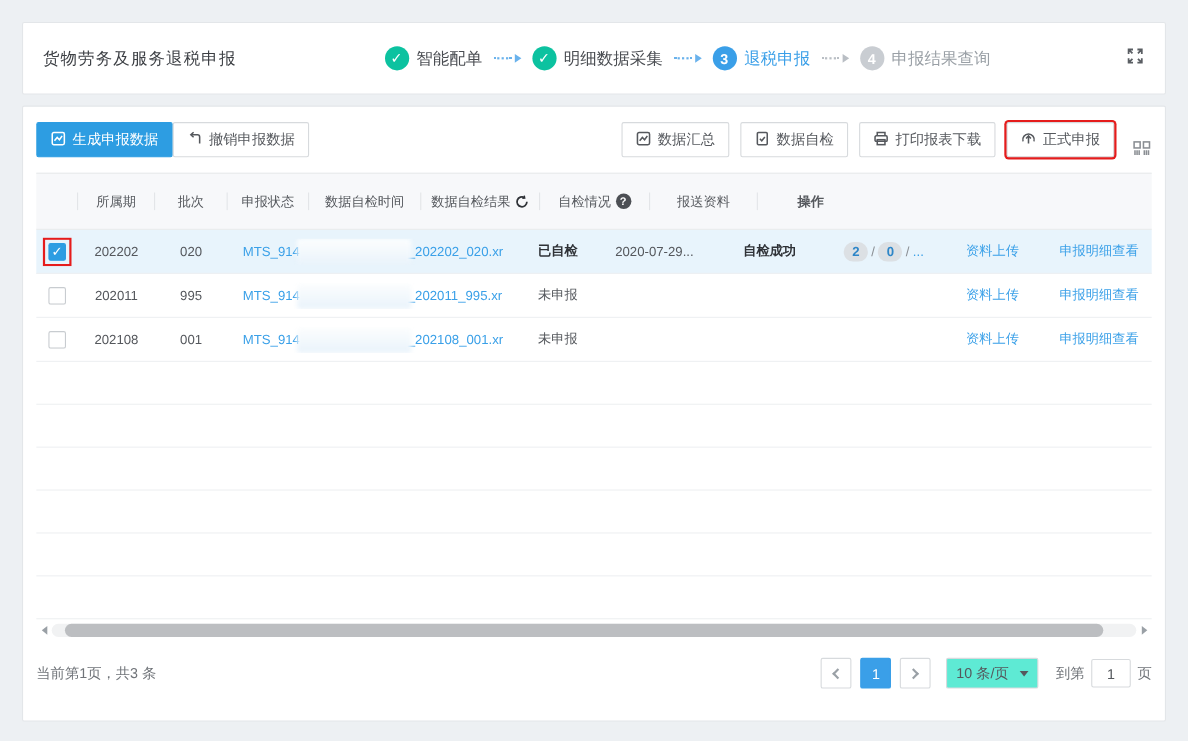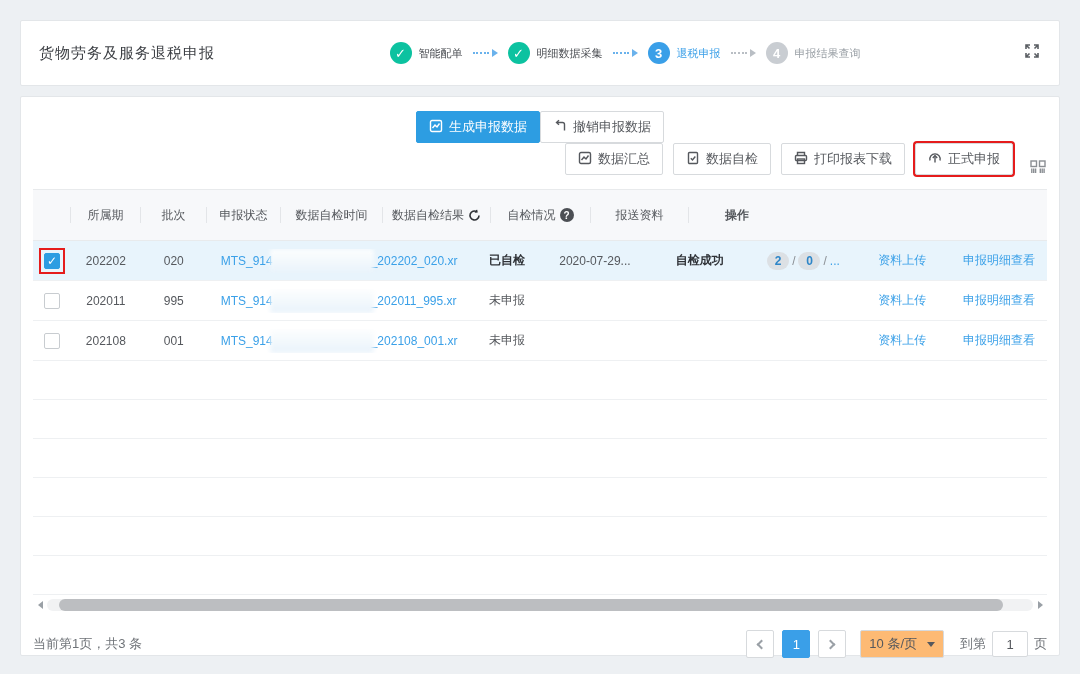--- a/index.html
+++ b/index.html
@@ -11,34 +11,34 @@
   .header-card { position:absolute; left:20px; top:20px; width:1040px; height:66px;
     display:flex; align-items:center; padding:0 18px; }
   .page-title { font-size:15px; color:#3c3f44; letter-spacing:1px; }
   .steps { flex:1; display:flex; align-items:center; justify-content:center; gap:8px; margin-left:30px; }
   .step { display:flex; align-items:center; gap:7px; }
   .step-circle { width:22px; height:22px; border-radius:50%; color:#fff; font-size:13px;
     display:flex; align-items:center; justify-content:center; font-weight:bold; }
   .step.done .step-circle { background:#0cc2a0; }
   .step.active .step-circle { background:#3a9fe8; }
   .step.pending .step-circle { background:#c9cdd2; }
-  .step-label { font-size:11px; color:#4a4d52;text-align:right; }
+  .step-label { font-size:15px; color:#4a4d52;text-align:right; }
   .step.active .step-label { color:#3a9fe8; }
   .step.pending .step-label { color:#9aa0a6; }
   .connector { display:flex; align-items:center; gap:3px; margin:0 2px; }
   .dots { width:16px; border-bottom:2px dotted #6ab2ec; }
   .tri { width:0; height:0; border-left:6px solid #6ab2ec;
     border-top:4px solid transparent; border-bottom:4px solid transparent; }
   .connector.gray .dots { border-color:#b9bec4; }
   .connector.gray .tri { border-left-color:#b9bec4; }
   .fullscreen { margin-left:18px; cursor:pointer; color:#5a5e63; }
 
   
   .main-card { position:absolute; left:20px; top:96px; width:1040px; height:560px; padding:14px 12px 0; }
-  .toolbar { display:flex; align-items:center;flex-direction:column; }
+  .toolbar { display:flex; align-items:center; }
   .btn { height:32px; display:inline-flex; align-items:center; gap:6px; padding:0 12px;
     background:#fff; border:1px solid #d7dadd; border-radius:2px; font-size:13px; color:#55585d;
     cursor:pointer; white-space:nowrap; }
   .btn svg { flex:0 0 auto; }
   .btn-primary { background:#2d9de2; border-color:#2d9de2; color:#fff; }
   .toolbar-left { display:flex; }
   .toolbar-left .btn + .btn { margin-left:0; border-left:1px solid #d7dadd; }
   .toolbar-right { margin-left:auto; display:flex; align-items:flex-end; gap:10px; }
   .red-outline { box-shadow:0 0 0 2px #e51c1c; }
   .col-settings { margin-left:6px; color:#8a8e93; cursor:pointer; display:flex; align-items:center; }
@@ -82,21 +82,21 @@
 
   
   .pager { display:flex; align-items:center; margin-top:18px; font-size:13px; color:#707479; }
   .pager-right { margin-left:auto; display:flex; align-items:center; gap:8px; }
   .pg-btn { width:28px; height:28px; border:1px solid #d7dadd; border-radius:2px; background:#fff;
     display:flex; align-items:center; justify-content:center; cursor:pointer; }
   .pg-btn.active { background:#3a9fe8; border-color:#3a9fe8; color:#fff; }
   .chev { width:7px; height:7px; border-left:2px solid #9aa0a6; border-bottom:2px solid #9aa0a6; }
   .chev.left { transform:rotate(45deg); margin-left:3px; }
   .chev.right { transform:rotate(-135deg); margin-right:3px; }
-  .page-size { height:28px; border:1px solid #d7dadd; border-radius:2px; background:#fdba74; padding:0 8px;
+  .page-size { height:28px; border:1px solid #d7dadd; border-radius:2px; background:#5eead4; padding:0 8px;
     display:flex; align-items:center; gap:10px; cursor:pointer; color:#55585d; margin-left:6px; }
   .caret { width:0; height:0; border-top:5px solid #55585d; border-left:4px solid transparent; border-right:4px solid transparent; }
   .goto { display:flex; align-items:center; gap:6px; margin-left:8px; }
   .goto input { width:36px; height:26px; border:1px solid #d7dadd; border-radius:2px; text-align:center;
     font-size:13px; color:#55585d; font-family:inherit; }
 </style>
 </head>
 <body>
 
 <div class="card header-card">

